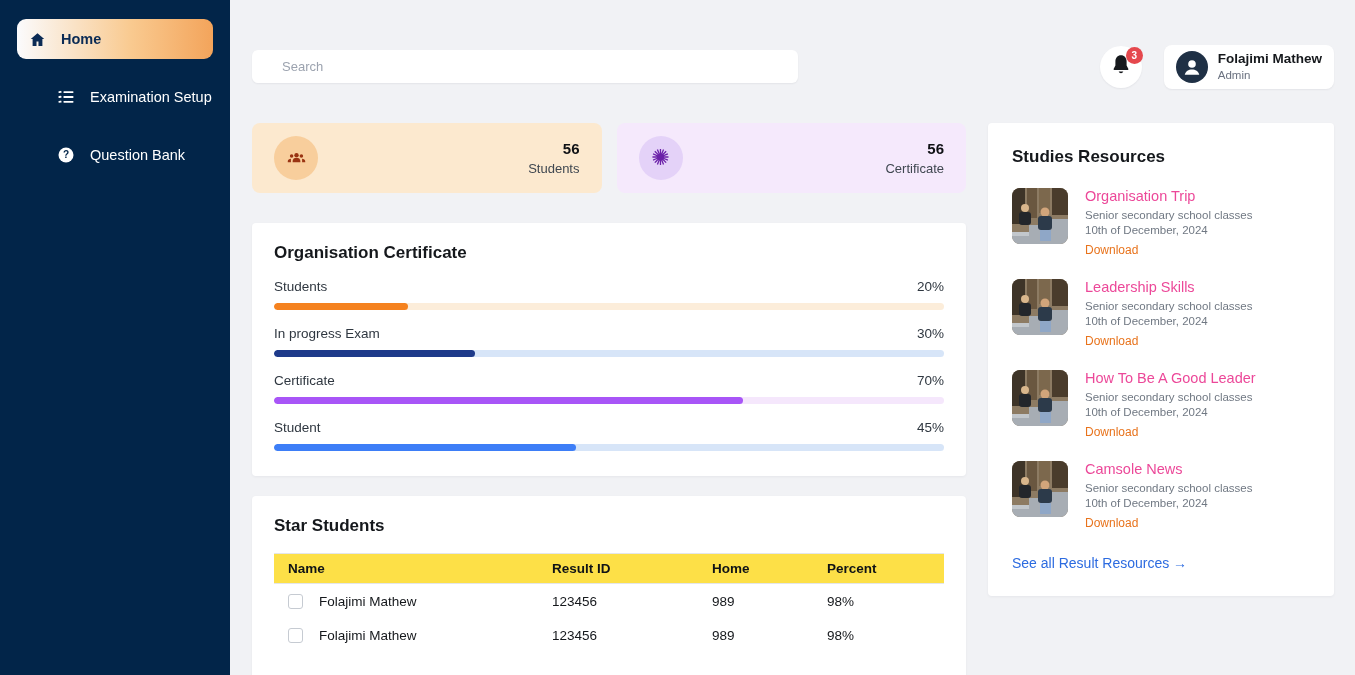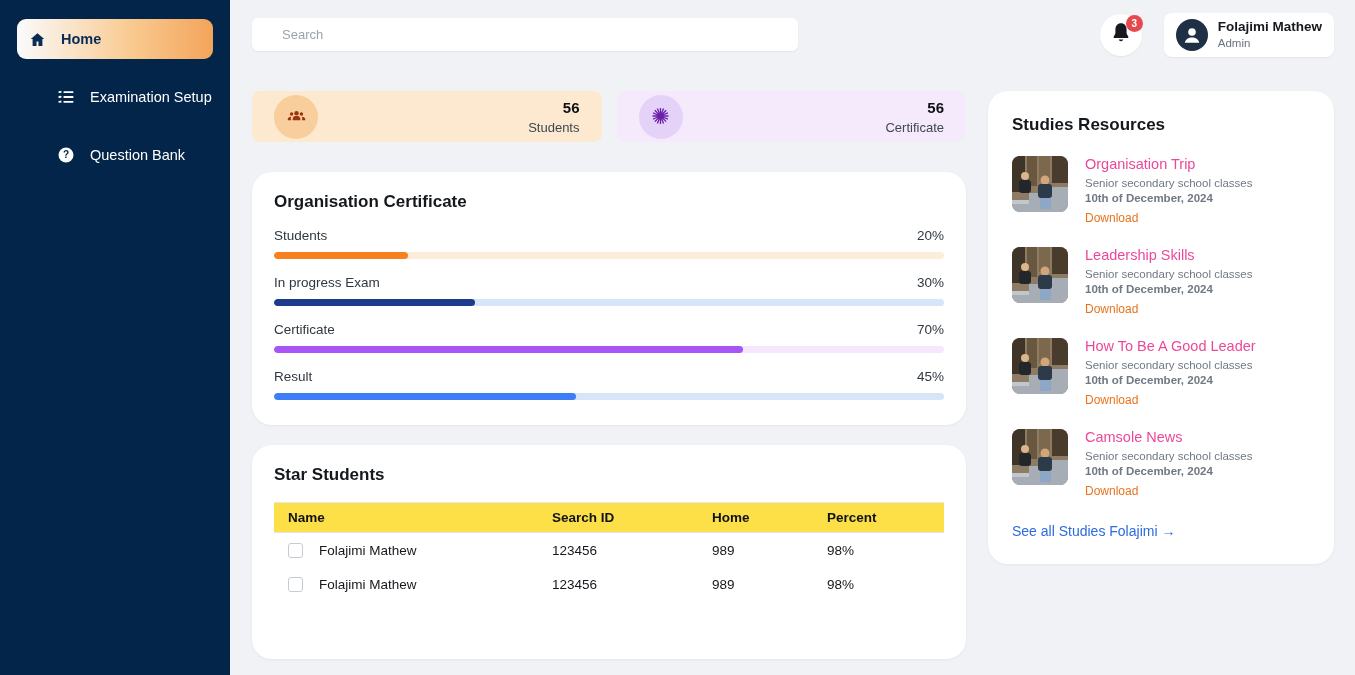--- a/index.html
+++ b/index.html
@@ -11,21 +11,21 @@
   .sidebar { width:230px; flex-shrink:0; background:#022549; padding-top:19px; }
   .nav-item { display:flex; align-items:center; gap:14px; height:40px; color:#FFFFFF;
               font-size:14.5px; padding-left:56px; margin-top:18px; cursor:pointer; }
   .nav-item .ico { width:20px; height:20px; display:flex; align-items:center; justify-content:center; color:#FFFFFF; }
   .nav-item.active { margin:0 17px; padding-left:10px; border-radius:9px;
               background:linear-gradient(90deg,#FBFBFD 0%,#F9CA90 58%,#F3A45B 100%);
               color:#0B2B55; font-weight:bold; }
   .nav-item.active .ico { color:#0B2B55; }
 
   
-  .content { flex:1; padding:0 21px 0 22px; }
+  .content { flex:1; padding:0 21px 0 22px;margin-top:32px; }
   .topbar { display:flex; justify-content:space-between; align-items:flex-start; margin-top:13px; height:44px; }
   .search-input { width:546px; height:33px; margin-top:5px; border:none; border-radius:6px;
               padding:0 12px 0 30px; font-size:13px; color:#333; background:#fff;
               box-shadow:0 1px 2px rgba(16,24,40,.06); outline:none; }
   .search-input::placeholder { color:#9CA3AF; }
   .top-right { display:flex; align-items:center; gap:22px; }
   .bell-wrap { width:42px; height:42px; background:#fff; border-radius:50%; position:relative;
               display:flex; align-items:center; justify-content:center; cursor:pointer;
               box-shadow:0 1px 2px rgba(16,24,40,.06); }
   .badge { position:absolute; top:1px; right:-1px; min-width:17px; height:17px; border-radius:50%;
@@ -38,30 +38,30 @@
               align-items:center; justify-content:center; flex-shrink:0; }
   .profile-name { font-size:13.5px; font-weight:bold; color:#15181C; line-height:1.25; }
   .profile-role { font-size:11.5px; color:#6B7280; line-height:1.25; }
 
   .main-grid { display:flex; gap:22px; margin-top:34px; }
   .col-main { width:714px; flex-shrink:0; }
   .col-side { width:346px; flex-shrink:0; }
 
   
   .stats-row { display:flex; gap:15px; }
-  .stat-card { flex:1; height:51px; border-radius:8px; display:flex; align-items:center;
+  .stat-card { flex:1; height:70px; border-radius:8px; display:flex; align-items:center;
               justify-content:space-between; padding:0 22px; }
   .stat-circle { width:44px; height:44px; border-radius:50%; display:flex; align-items:center;
               justify-content:center; font-size:22px; }
   .stat-right { text-align:right; }
   .stat-value { font-size:15px; font-weight:bold; color:#0F1115; }
   .stat-label { font-size:13px; color:#3F4750; margin-top:4px; }
 
   
-  .card { background:#fff; border-radius:20px; box-shadow:0 1px 3px rgba(16,24,40,.05); }
+  .card { background:#fff; border-radius:4px; box-shadow:0 1px 3px rgba(16,24,40,.05); }
 
   .perf-card { margin-top:30px; padding:20px 22px 25px; }
   .section-title { font-size:17px; font-weight:bold; color:#15181C; }
   .bar-row { margin-top:16px; }
   .bar-head { display:flex; justify-content:space-between; align-items:baseline;
               font-size:13.5px; color:#2F3740; margin-bottom:9px; }
   .bar-track { height:7px; border-radius:4px; overflow:hidden; }
   .bar-fill { height:7px; border-radius:4px; }
 
   
@@ -76,21 +76,21 @@
   .col-pct { flex:1; }
   .cbx { width:15px; height:15px; border:1.5px solid #C6CBD2; border-radius:3px; background:#fff;
               flex-shrink:0; cursor:pointer; }
 
   
   .res-card { padding:24px; }
   .res-item { display:flex; gap:17px; margin-top:21px; }
   .res-thumb { width:56px; height:56px; border-radius:8px; overflow:hidden; flex-shrink:0; }
   .res-name { font-size:14.5px; color:#ec4899; }
   .res-sub { font-size:11.5px; color:#707883; margin-top:5px; }
-  .res-date { font-size:11.5px; color:#707883; margin-top:3px;font-weight:bold; }
+  .res-date { font-size:11.5px; color:#707883; margin-top:3px; }
   .res-dl { font-size:12px; color:#E8731C; margin-top:7px; display:inline-block; cursor:pointer; text-decoration:none; }
   .see-all { display:inline-block; margin-top:24px; font-size:14px; color:#2C6BE0; cursor:pointer; text-decoration:none; }
 </style>
 </head>
 <body>
 
 <div class="app">
 
   <aside class="sidebar">
     <div class="nav-item active">
@@ -208,34 +208,34 @@
             <div class="bar-head">
               <span>Certificate</span>
               <span>70%</span>
             </div>
             <div class="bar-track" style="background: rgb(245, 231, 252);">
                 <div class="bar-fill" style="width: 70%; background: rgb(168, 85, 247);"></div>
               </div>
           </div>
           <div class="bar-row">
             <div class="bar-head">
-              <span>Result</span>
+              <span>Student</span>
               <span>45%</span>
             </div>
             <div class="bar-track" style="background: rgb(215, 229, 248);">
                 <div class="bar-fill" style="width: 45%; background: rgb(61, 126, 247);"></div>
               </div>
           </div>
         </section>
 
         <section class="card table-card">
           <h2 class="section-title">Star Students</h2>
           <div class="thead">
             <span class="col-name">Name</span>
-            <span class="col-id">Search ID</span>
+            <span class="col-id">Result ID</span>
             <span class="col-marks">Home</span>
             <span class="col-pct">Percent</span>
           </div>
           <div class="trow">
             <span class="col-name">
               <span class="cbx"></span>
               <span>Folajimi Mathew</span>
             </span>
             <span class="col-id">123456</span>
             <span class="col-marks">989</span>
@@ -356,18 +356,18 @@
                 </svg>
             </span>
             <span>
               <div class="res-name">Camsole News</div>
               <div class="res-sub">Senior secondary school classes</div>
               <div class="res-date">10th of December, 2024</div>
               <a class="res-dl">Download</a>
             </span>
           </div>
 
-          <a class="see-all">See all Studies Folajimi →</a>
+          <a class="see-all">See all Result Resources →</a>
         </section>
       </div>
     </div>
   </main>
 </div>
 
 </body></html>

